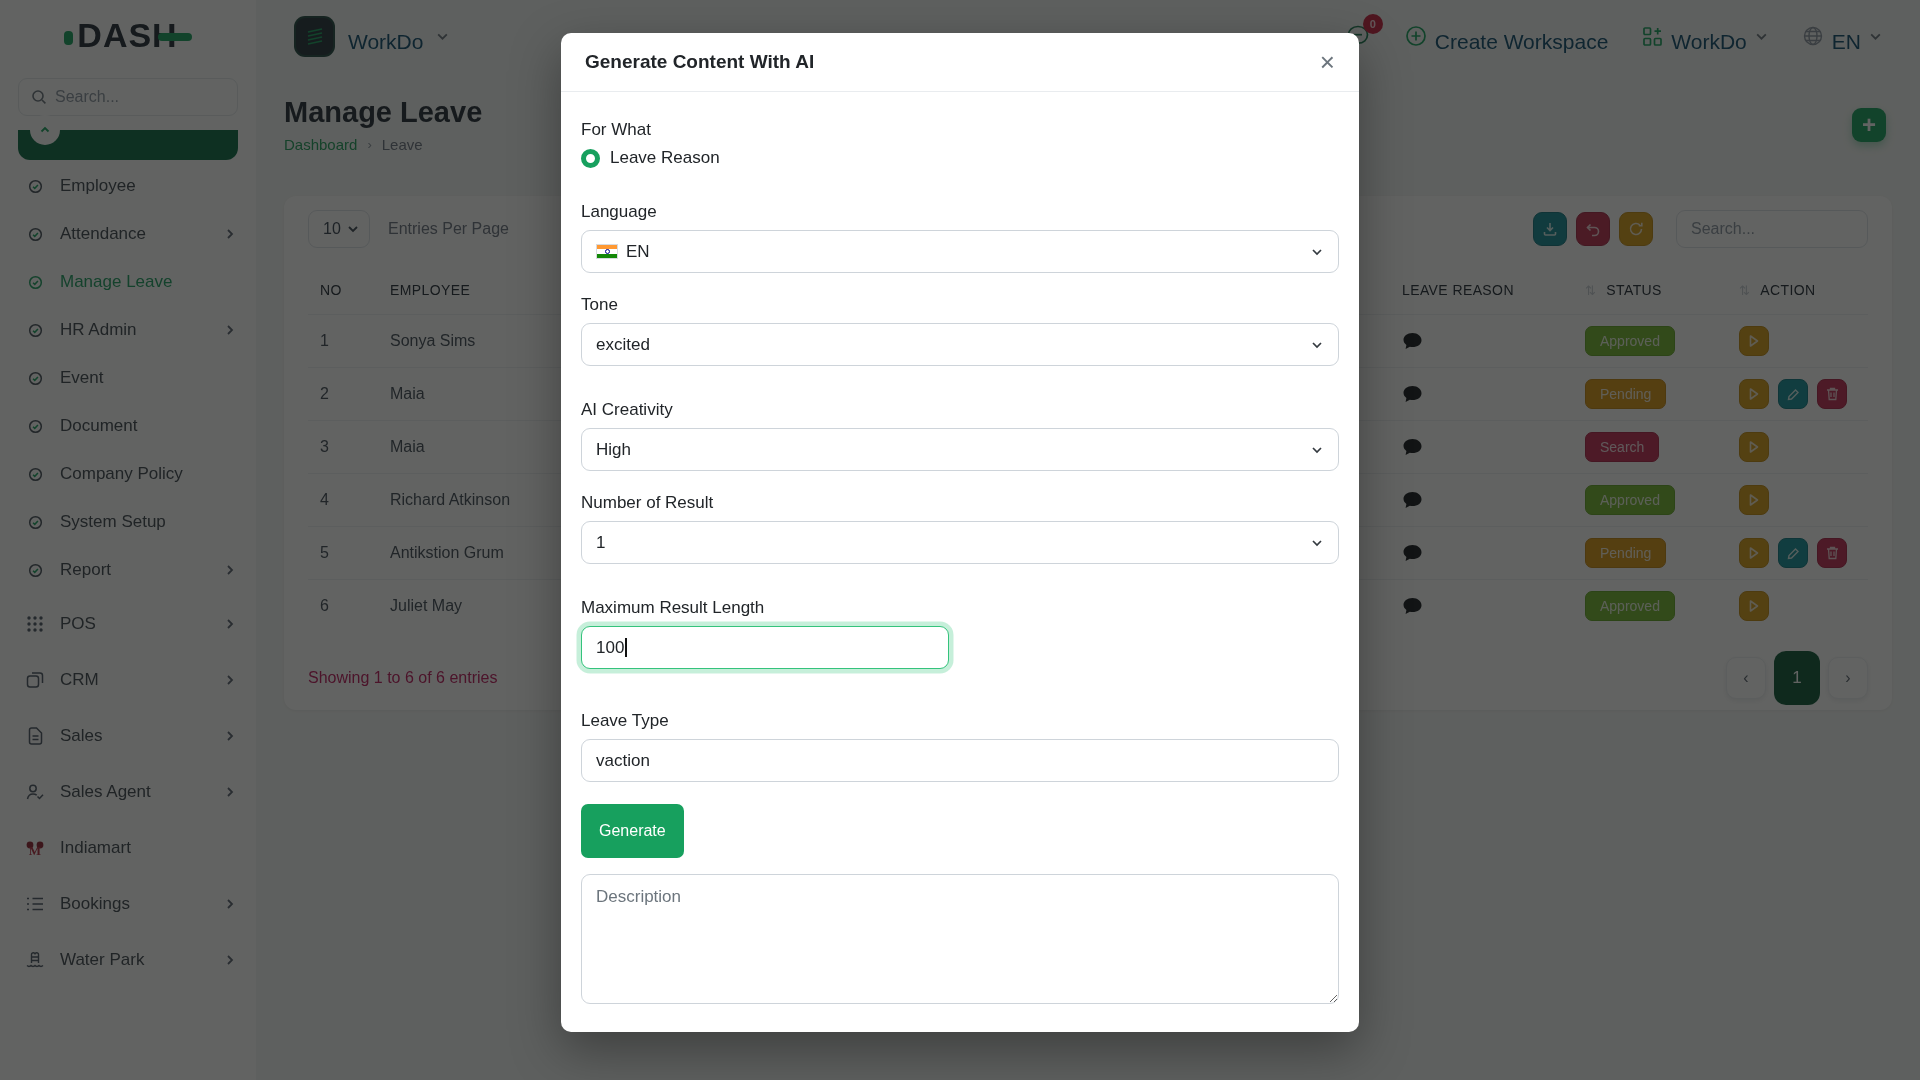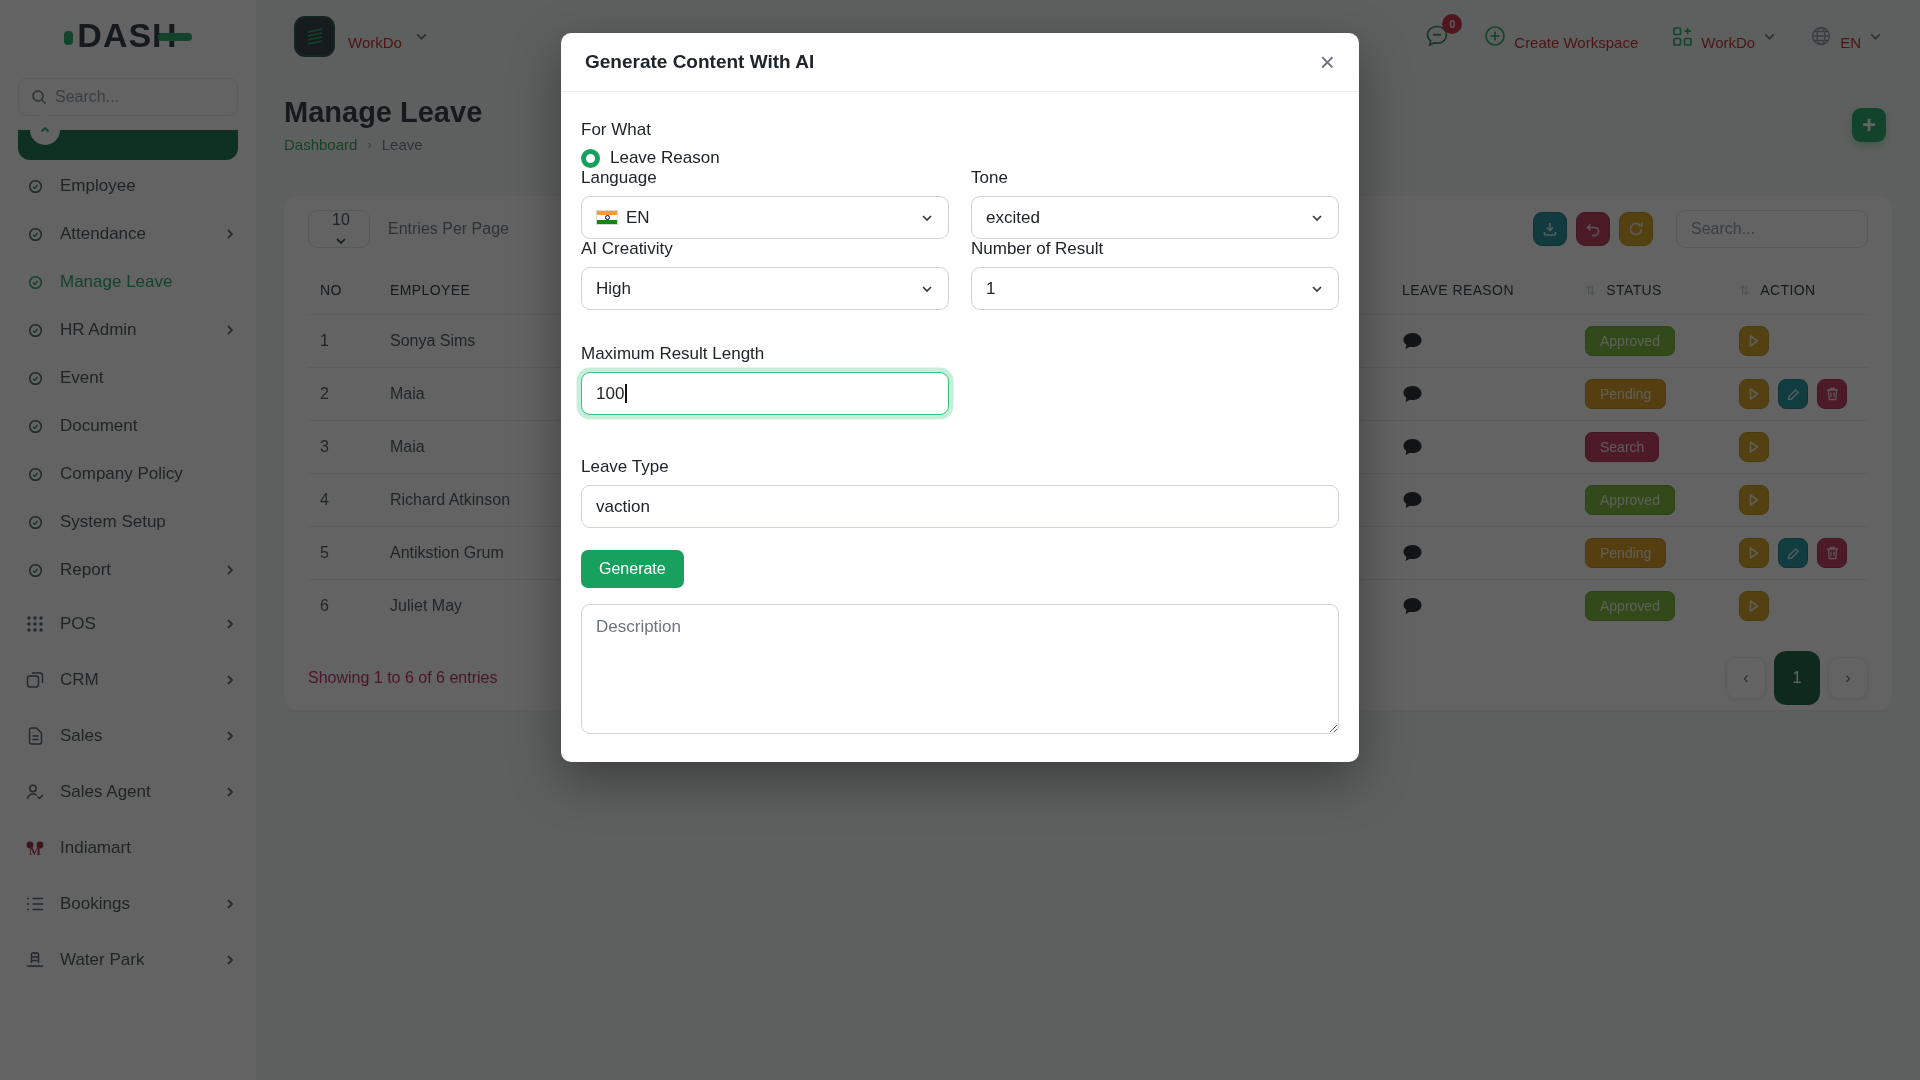--- a/index.html
+++ b/index.html
@@ -26,39 +26,39 @@
   .menu.g2 .mi { height:56px; }
   .mi .ic { width:22px; display:flex; justify-content:center; }
   .mi .lbl { flex:1; font-size:17px; color:#3f4750; }
   .mi.active .lbl { color:#1d9e62; }
   .mi .arr { display:flex; }
 
   
   .topbar { position:absolute; left:256px; right:0; top:0; height:72px; display:flex; align-items:center; padding:0 38px; }
   .ws-left { display:flex; align-items:center; gap:13px; }
   .ws-icon { width:41px; height:41px; border-radius:11px; background:#22313a; border:2px solid #17a05e33; display:flex; align-items:center; justify-content:center; }
-  .tb-text { font-size:15px; color:#b91c1c;margin-top:12px; }
+  .tb-text { font-size:21px; color:#0c4a6e;margin-top:12px; }
   .tb-right { margin-left:auto; display:flex; align-items:center; gap:34px; }
   .tb-item { display:flex; align-items:center; gap:8px; cursor:pointer; }
   .chat-wrap { position:relative; }
   .badge { position:absolute; top:-9px; right:-12px; min-width:20px; height:20px; border-radius:10px; background:#c81e3e; color:#ffd9e0; font-size:11px; font-weight:700; display:flex; align-items:center; justify-content:center; padding:0 5px; }
 
   
   .content { position:absolute; left:256px; top:72px; right:0; bottom:0; }
   .page-title { position:absolute; left:28px; top:24px; font-size:29px; font-weight:700; color:#222b36; }
   .breadcrumb { position:absolute; left:28px; top:64px; display:flex; align-items:center; gap:10px; font-size:15px; }
   .bc-home { color:#1f9d5b; cursor:pointer; }
   .bc-sep { color:#8a94a0; font-size:13px; }
   .bc-cur { color:#6b7280; }
   .add-btn { position:absolute; right:34px; top:36px; width:34px; height:34px; border-radius:9px; background:#17a05e; color:#fff; font-size:24px; font-weight:600; display:flex; align-items:center; justify-content:center; cursor:pointer; box-shadow:0 4px 8px rgba(23,160,94,.35); }
 
   
   .card { position:absolute; left:28px; right:28px; top:124px; height:514px; background:#fff; border-radius:12px; box-shadow:0 1px 3px rgba(16,24,40,.06); padding:14px 24px 0; }
   .controls { display:flex; align-items:center; }
-  .pp-select { width:62px; height:38px; border:1px solid #dde2e8; border-radius:9px; display:flex; align-items:center; justify-content:space-between; padding:0 10px 0 14px; font-size:16px; color:#374151; cursor:pointer;flex-direction:column; }
+  .pp-select { width:62px; height:38px; border:1px solid #dde2e8; border-radius:9px; display:flex; align-items:center; justify-content:space-between; padding:0 10px 0 14px; font-size:16px; color:#374151; cursor:pointer; }
   .pp-label { margin-left:18px; font-size:16px; color:#6b7280; }
   .ctl-right { margin-left:auto; display:flex; align-items:center; gap:9px; }
   .sq-btn { width:34px; height:34px; border-radius:9px; display:flex; align-items:center; justify-content:center; cursor:pointer; color:#fff; }
   .sq-teal { background:#148a96; border:1px solid #0f747f; }
   .sq-red { background:#bb2d4e; border:1px solid #a32443; }
   .sq-amber { background:#d79b16; border:1px solid #c08a10; }
   .tbl-search { width:192px; height:38px; border:1px solid #dde2e8; border-radius:9px; margin-left:14px; padding:0 14px; font-size:16px; color:#374151; outline:none; font-family:inherit; background:#fff; }
   .tbl-search::placeholder { color:#8a94a0; }
 
   table.lv { width:100%; border-collapse:collapse; margin-top:22px; table-layout:fixed; }
@@ -86,34 +86,34 @@
   .overlay { position:absolute; inset:0; background:rgba(16,18,17,.66); z-index:50; }
   .modal { position:absolute; left:561px; top:33px; width:798px; z-index:60; background:#fff; border-radius:10px; box-shadow:0 18px 50px rgba(0,0,0,.35); }
   .m-head { display:flex; align-items:center; padding:16px 24px; border-bottom:1px solid #e9ecef; }
   .m-title { font-size:19px; font-weight:700; color:#212529; }
   .m-close { margin-left:auto; font-size:26px; line-height:1; color:#6c757d; cursor:pointer; font-weight:400; }
   .m-body { padding:28px 20px 24px; }
   .f-label { font-size:17px; color:#212529; margin-bottom:8px; }
   .radio-row { display:flex; align-items:center; gap:10px; margin-top:2px; }
   .radio { width:19px; height:19px; border-radius:50%; border:5.5px solid #17a05e; background:#fff; }
   .radio-lbl { font-size:17px; color:#212529; }
-  .grid2 { display:grid; grid-template-columns:1fr 1fr; gap:22px; }
+  .grid2 { display:grid; grid-template-columns:1fr; gap:22px; margin-top:34px; }
   .ctrl { height:43px; border:1px solid #ced4da; border-radius:9px; display:flex; align-items:center; padding:0 14px; font-size:17px; color:#212529; background:#fff; position:relative; cursor:pointer; }
   .ctrl .chev { position:absolute; right:14px; display:flex; }
   .flag { width:22px; height:15px; margin-right:8px; border:0.5px solid #d7dbe0; display:flex; flex-direction:column; }
   .flag i { flex:1; display:block; }
   .fl-sa { background:#ff9933; } .fl-w { background:#fff; position:relative; } .fl-g { background:#138808; }
   .fl-w b { position:absolute; left:50%; top:50%; width:5px; height:5px; margin:-2.5px 0 0 -2.5px; border:1px solid #000088; border-radius:50%; }
   .half { width:calc(50% - 11px); margin-top:34px; }
   .full { margin-top:42px; }
   .focused { border:1px solid #35c37c; box-shadow:0 0 0 4.5px rgba(52,199,123,.28); cursor:text; }
   .caret { display:inline-block; width:1.5px; height:19px; background:#111; margin-left:1px; }
   .btn-row { display:flex; align-items:center; margin-top:22px; }
   .g-btn { background:#17a05e; color:#fff; font-size:16px; font-weight:400; border:0; border-radius:7px; padding:10px 15px; cursor:pointer; font-family:inherit; display:flex; align-items:center; gap:5px; }
-  .g-btn:first-child { padding:10px 18px;text-align:right; }
+  .g-btn:first-child { padding:18px 18px;text-align:right; }
   .btn-right { margin-left:auto; display:flex; gap:9px; }
   .desc { width:100%; height:130px; margin-top:16px; border:1px solid #ced4da; border-radius:9px; padding:12px 14px; font-size:17px; color:#212529; font-family:inherit; resize:both; outline:none; }
   .desc::placeholder { color:#6c757d; }
   svg { display:block; }
 </style>
 </head>
 <body>
 
 <div class="canvas">
 

